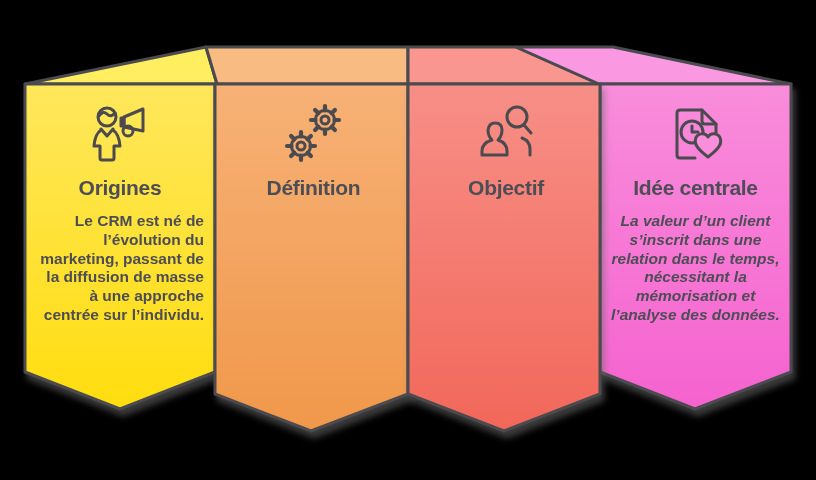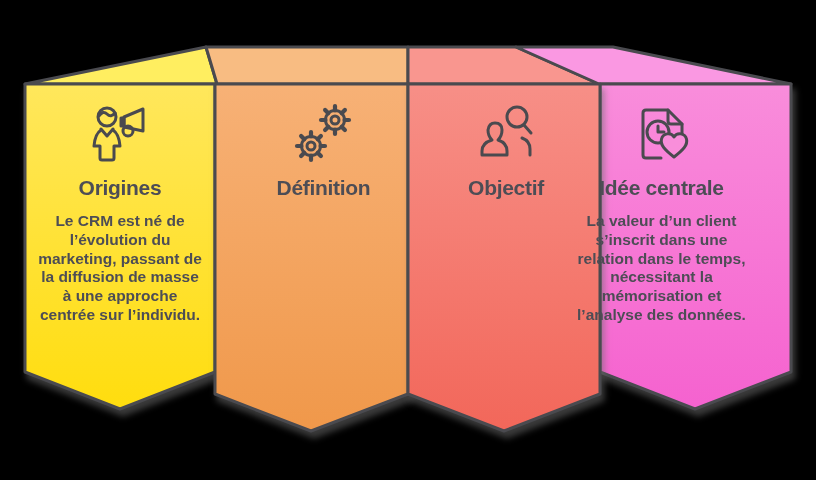--- a/index.html
+++ b/index.html
@@ -14,43 +14,43 @@
   .shapes { position: absolute; left: 0; top: 0; width: 816px; height: 480px; }
   .shapes polygon { stroke-width: 3; stroke-linejoin: round; }
   .body-shape { filter: drop-shadow(3px 6px 3px rgba(105,105,105,0.55)); }
   .banner {
     position: absolute;
     top: 84px;
     text-align: center;
     color: #4d4d55;
   }
   .b0 { left: 25px;  width: 190px; }
-  .b1 { left: 230px; width: 187px; }
+  .b1 { left: 220px; width: 187px; }
   .b2 { left: 408px; width: 196px; }
-  .b3 { left: 566px; width: 191px; }
+  .b3 { left: 600px; width: 191px; }
   .icon { margin-top: 18px; height: 66px; color: #4a4a4f; }
   .icon svg { width: 64px; height: 64px; }
   .icon .ln { fill: none; stroke: currentColor; stroke-width: 3; stroke-linecap: round; stroke-linejoin: round; }
   .icon .tooth { stroke: currentColor; stroke-width: 4.2; stroke-linecap: round; }
   .banner h2 {
     margin: 8px 0 8px;
     font-size: 21px;
     font-weight: 700;
     letter-spacing: -0.3px;
   }
   .banner p {
     margin: 12px auto 0;
     font-size: 15.5px;
     font-weight: 700;
     line-height: 1.21;
   }
-  .b0 p { max-width: 168px; }
+  .b0 p { max-width: 168px; text-align: right; }
   .b1 p { max-width: 178px; }
   .b2 p { max-width: 172px; }
-  .b3 p { max-width: 170px; }
+  .b3 p { max-width: 170px; font-style: italic; }
 </style>
 </head>
 <body>
 
 <div class="stage">
 
   <svg class="shapes" viewBox="0 0 816 480" aria-hidden="true">
     <defs>
       <linearGradient id="g0" x1="0" y1="0" x2="0" y2="1">
         <stop offset="0" stop-color="#ffe75c"></stop>

